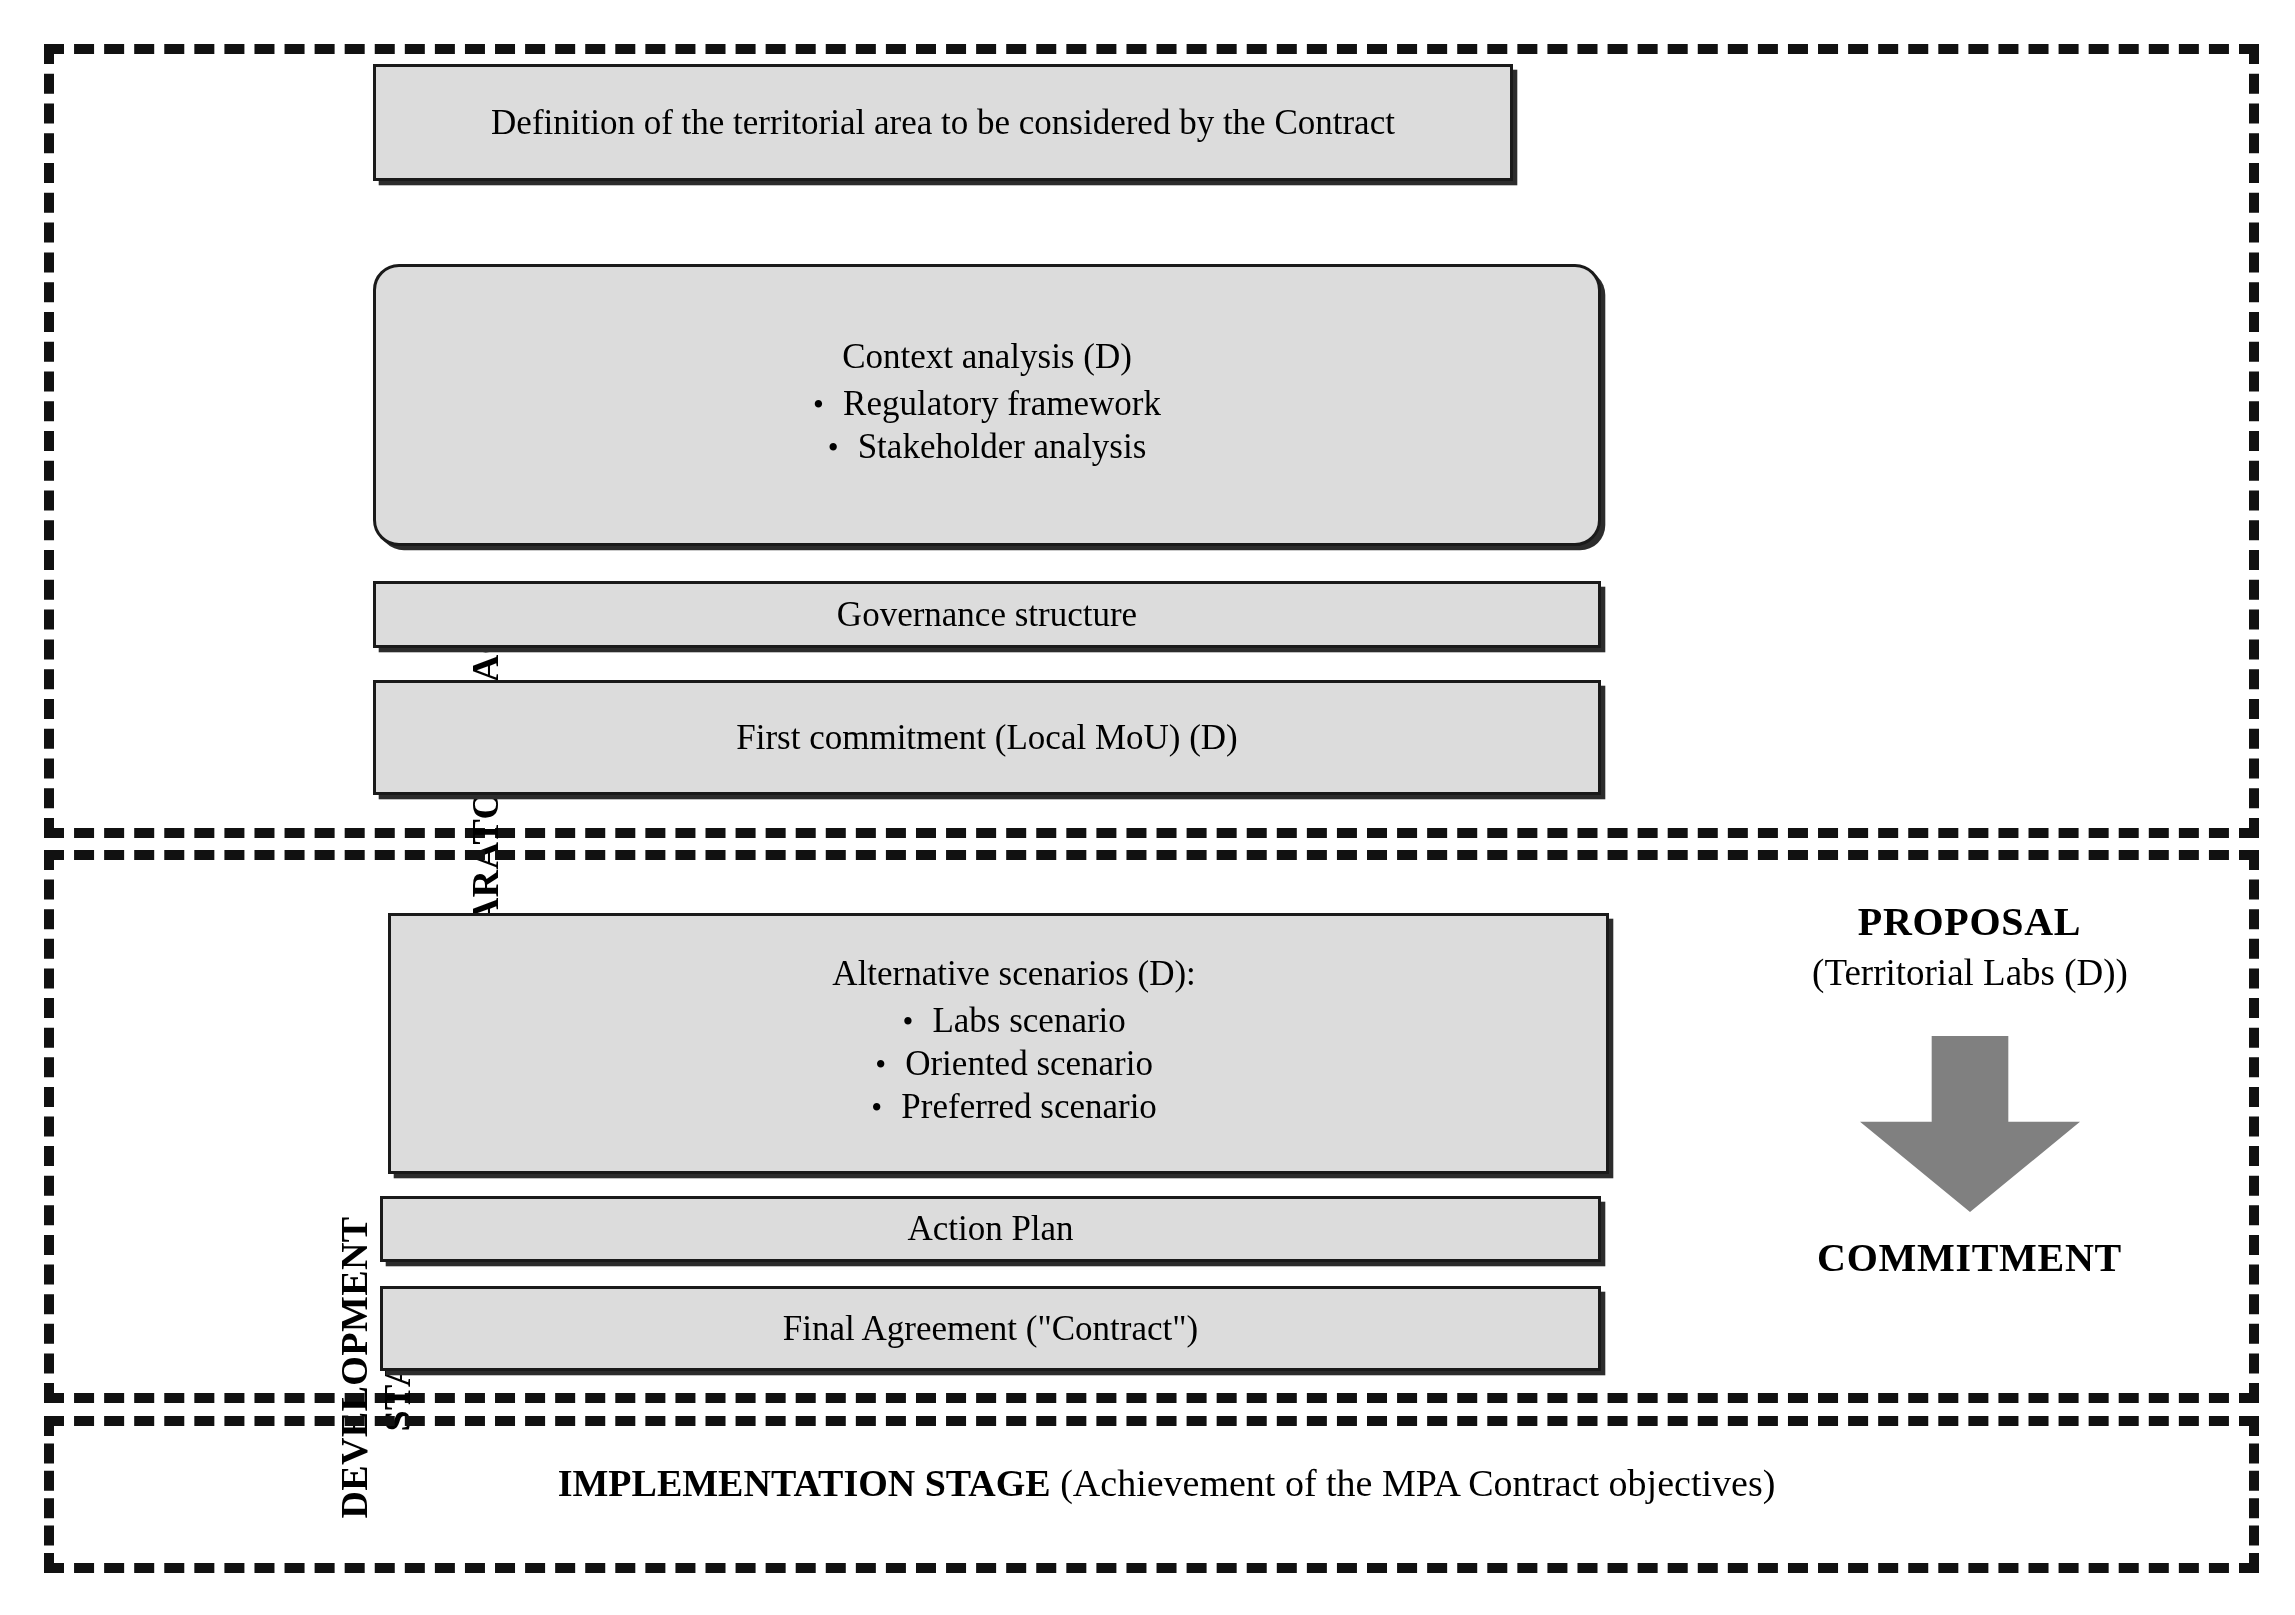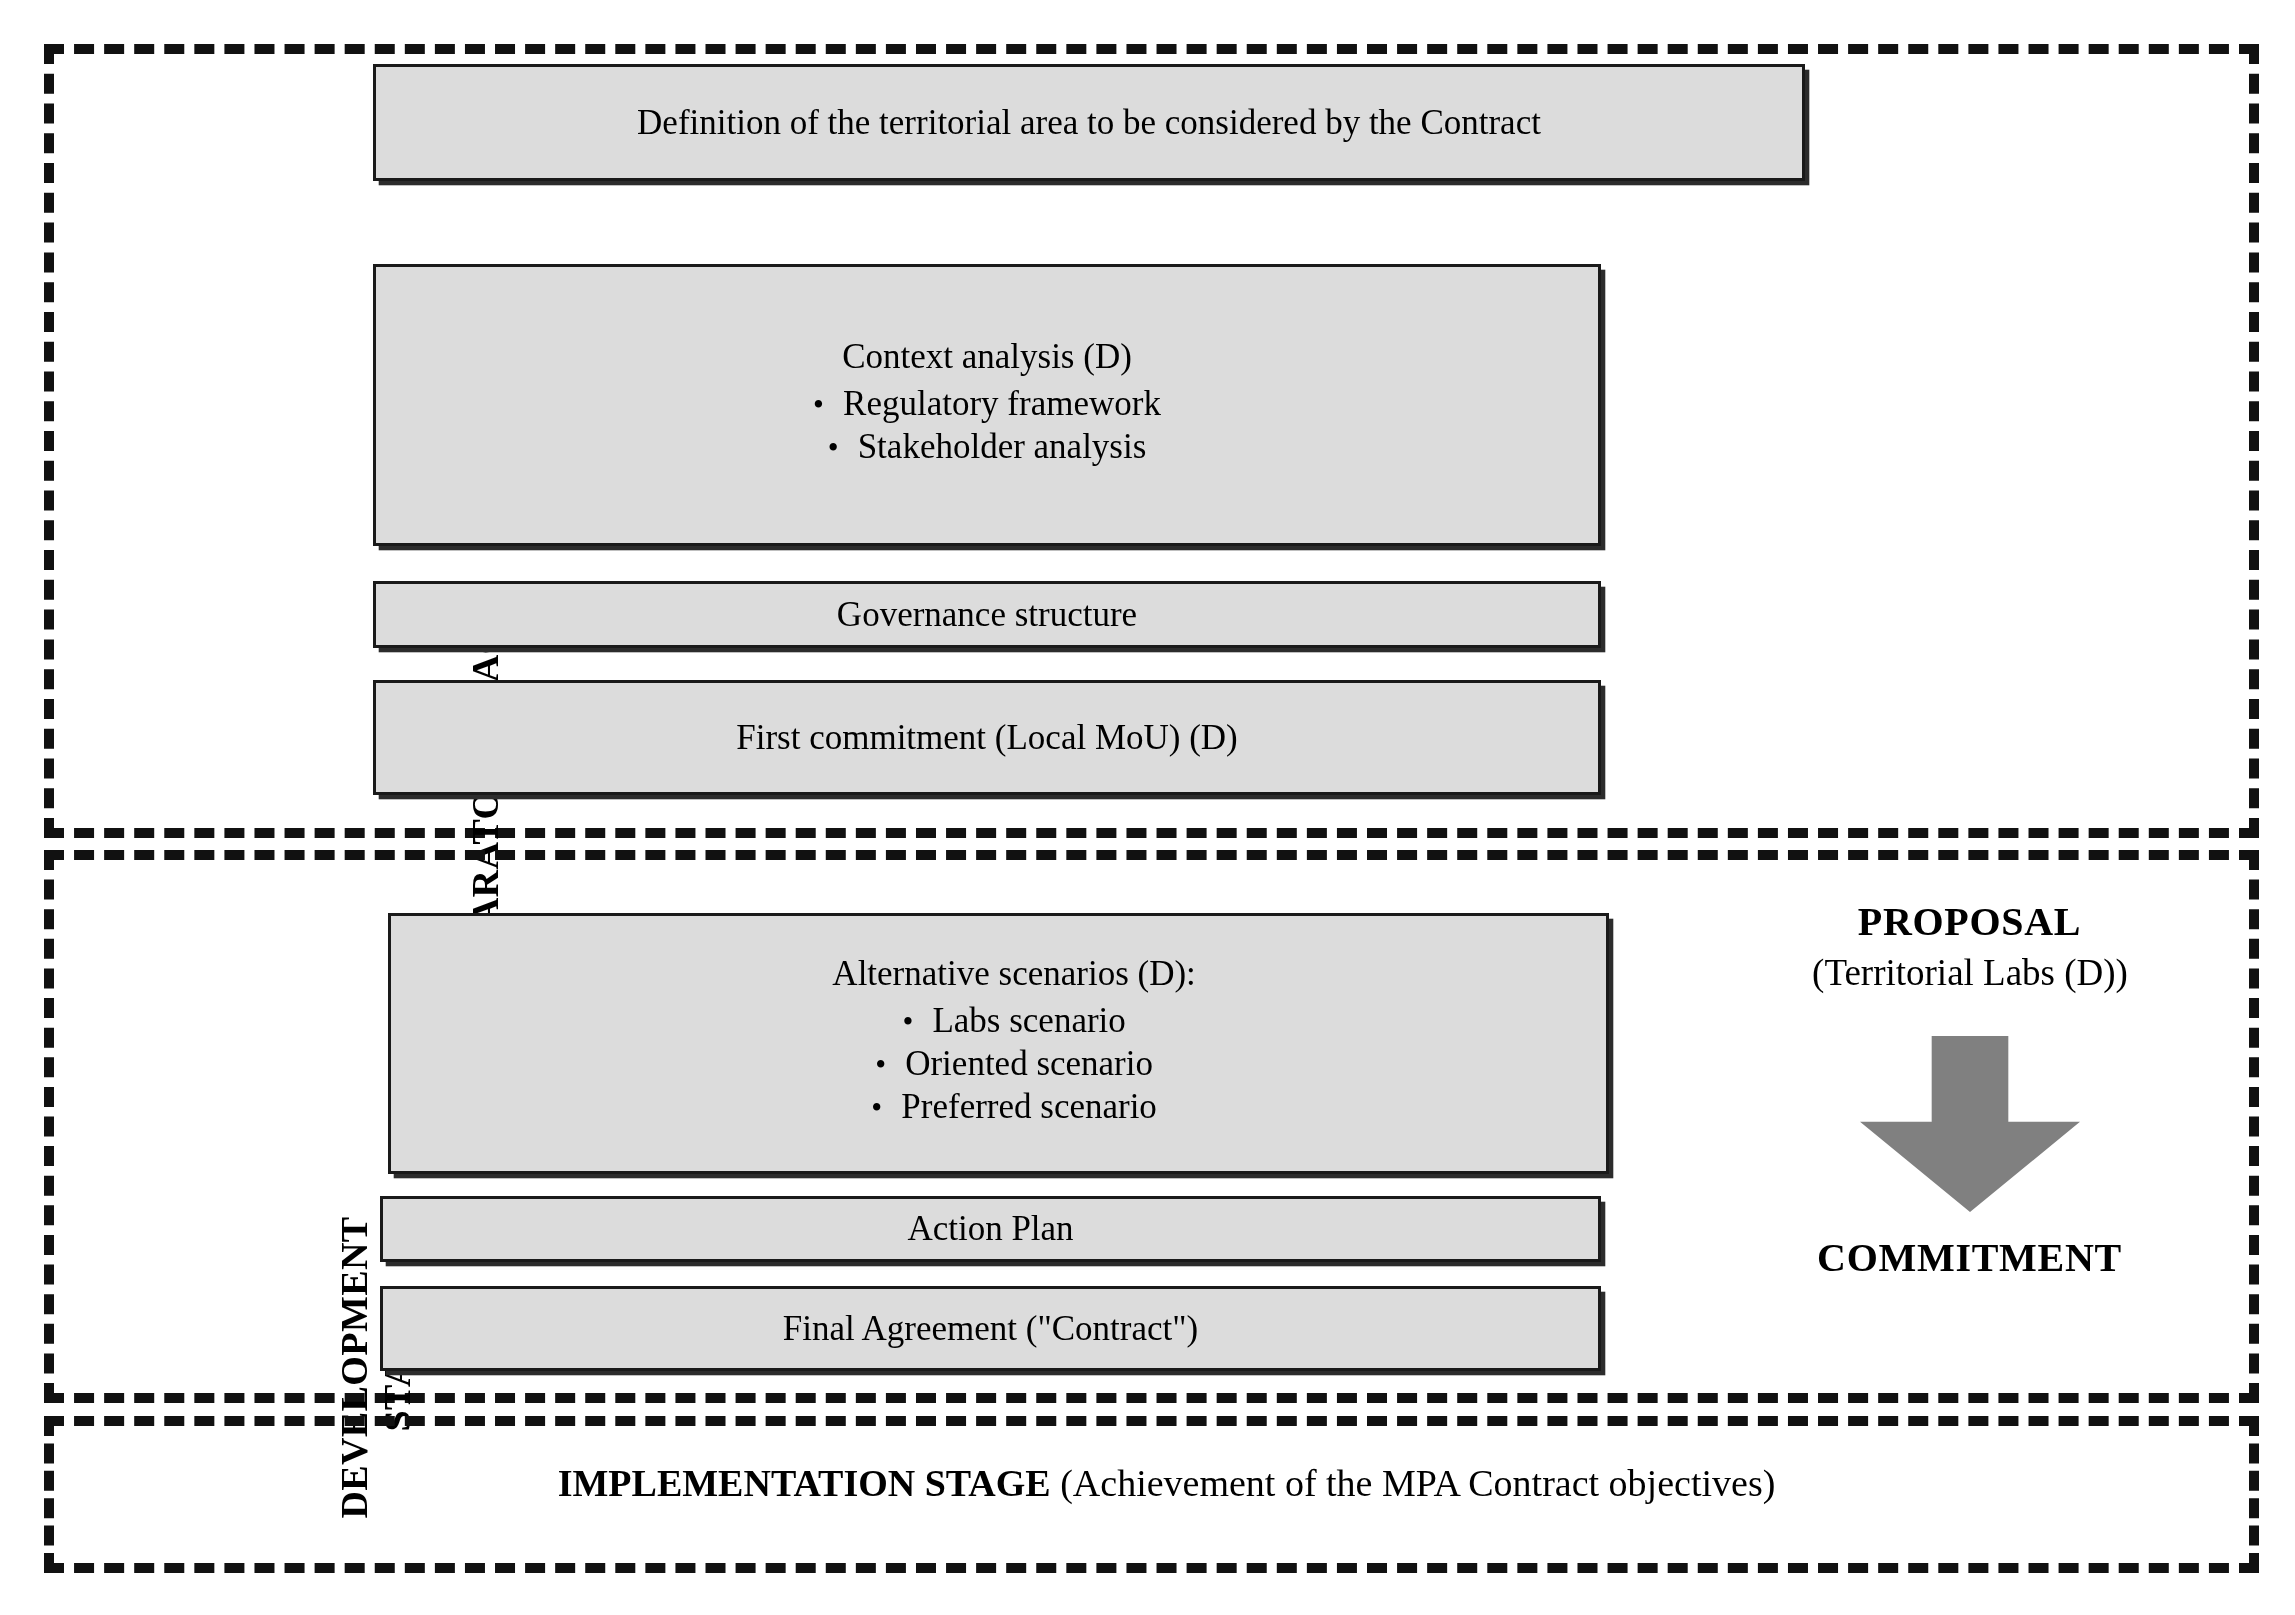--- a/index.html
+++ b/index.html
@@ -106,22 +106,22 @@
   }
   .pbox ul li .bullet {
     display: inline-block;
     width: 30px;
     text-align: left;
     font-size: 31px;
     vertical-align: baseline;
   }
 
   
-  #box-territorial  { left: 373px; top: 64px;   width: 1432px; height: 117px; }
-  #box-context      { left: 373px; top: 264px;  width: 1228px; height: 282px; }
+  #box-territorial  { left: 373px; top: 64px;   width: 1140px; height: 117px; }
+  #box-context      { left: 373px; top: 264px;  width: 1228px; height: 282px; border-radius: 26px; }
   #box-governance   { left: 373px; top: 581px;  width: 1228px; height: 67px;  }
   #box-commitment   { left: 373px; top: 680px;  width: 1228px; height: 115px; }
 
   
   #box-scenarios    { left: 388px; top: 913px; width: 1221px; height: 261px; padding-left: 44px; }
   #box-actionplan   { left: 380px; top: 1196px; width: 1221px; height: 66px;  }
   #box-agreement    { left: 380px; top: 1286px; width: 1221px; height: 85px; }
 
   
   #proposal-title {

